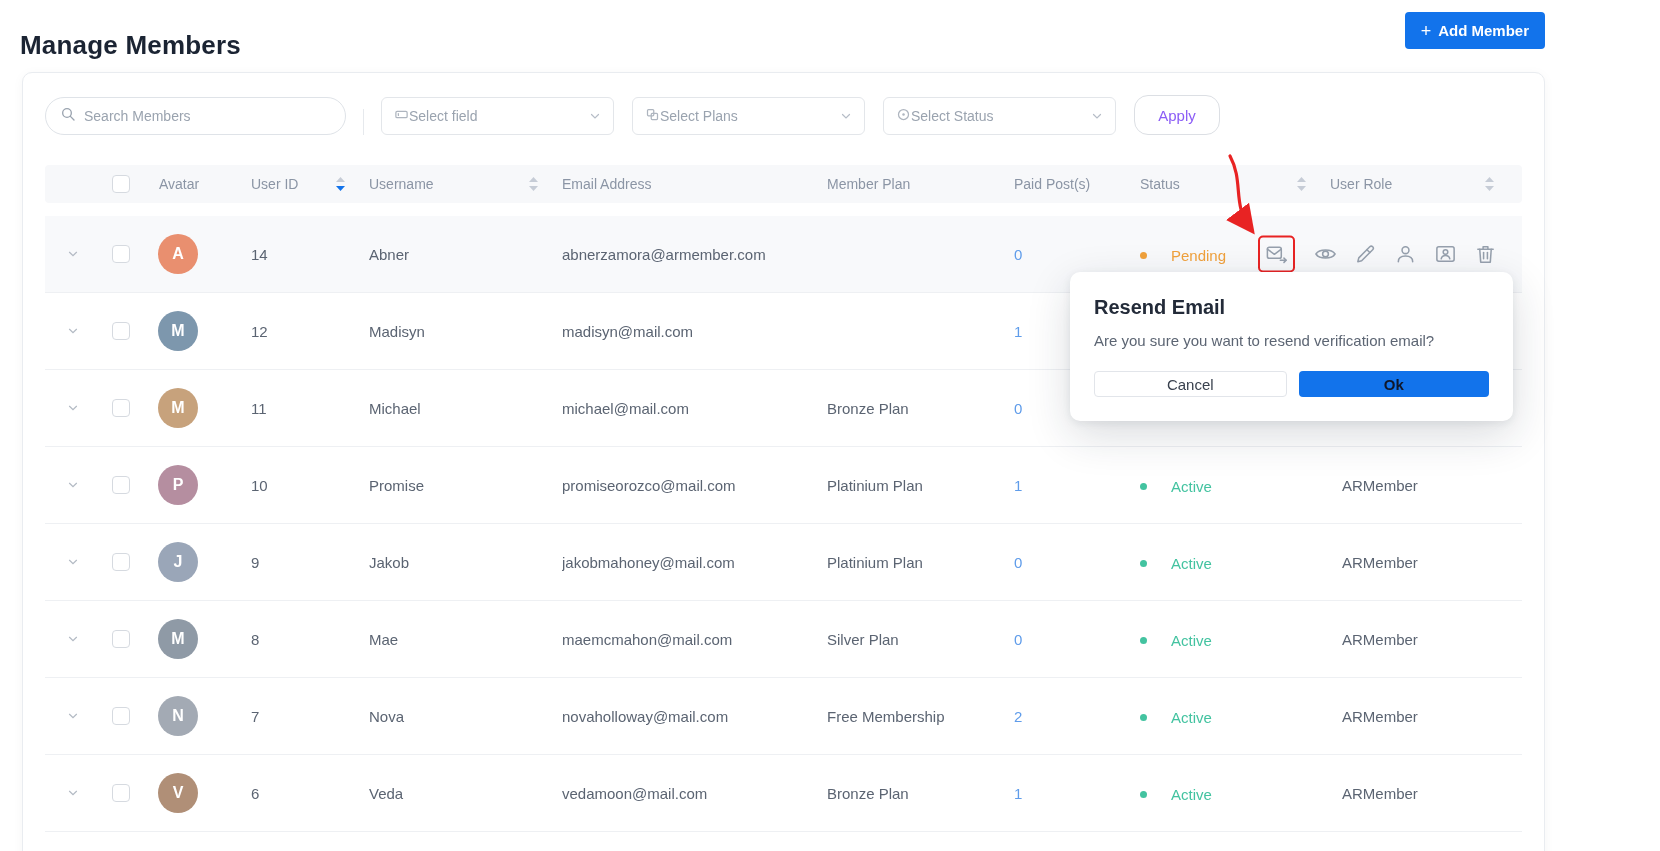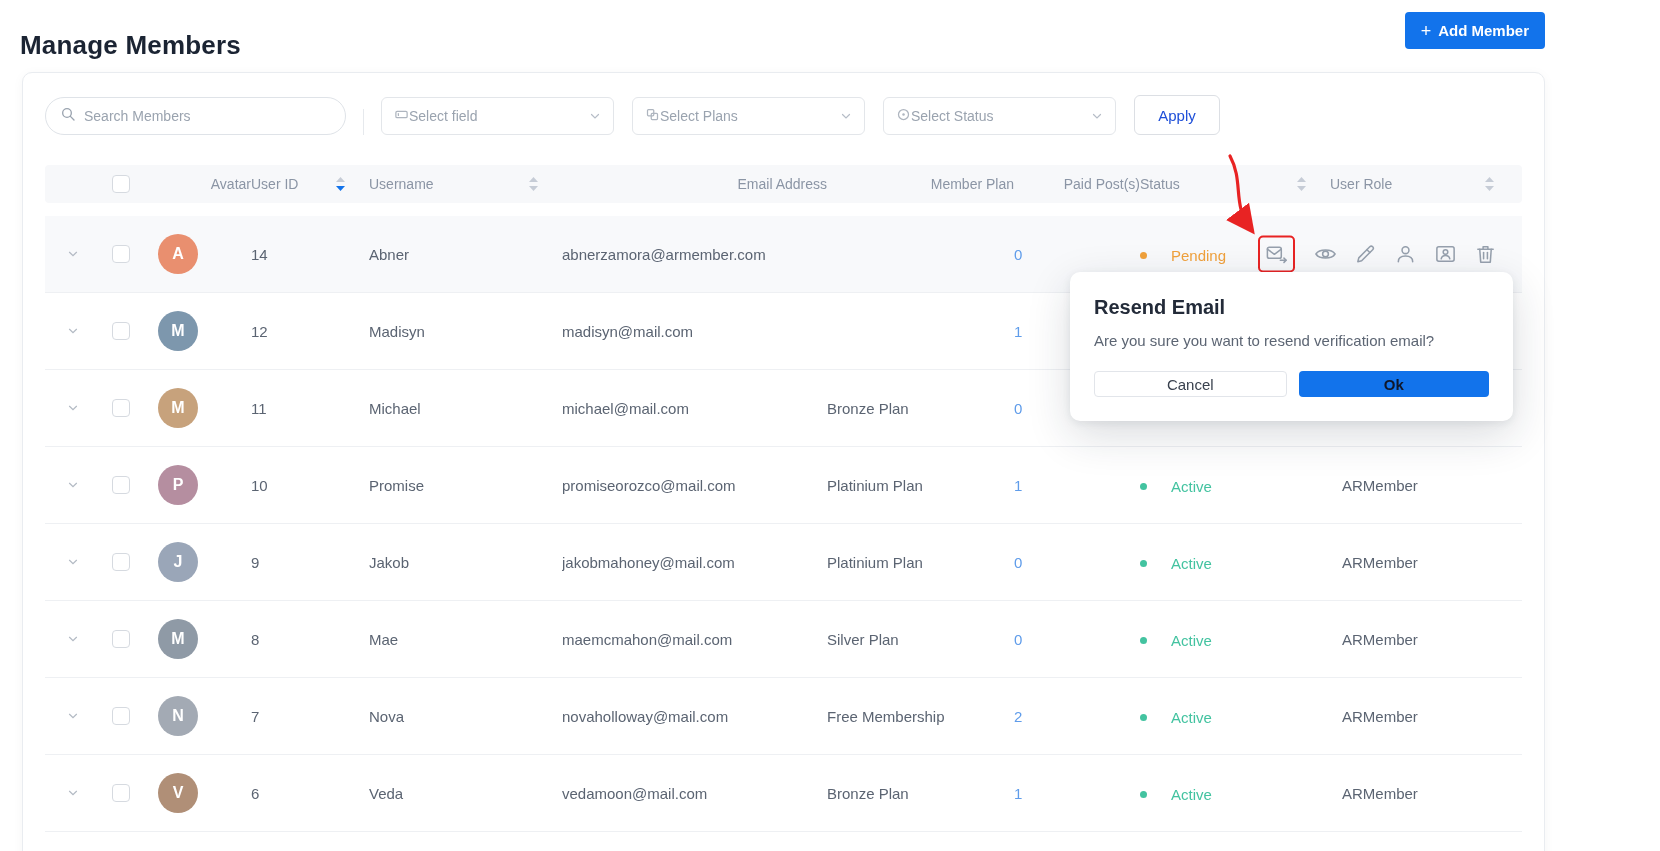--- a/index.html
+++ b/index.html
@@ -43,33 +43,33 @@
   }
   .search-box input::placeholder { color: #9aa3af; }
   .v-divider { width: 1px; height: 26px; background: #e6e9ed; margin: 0 17px; }
   .select {
     width: 233px; height: 38px; border: 1px solid #e3e6ea; border-radius: 6px;
     display: flex; align-items: center; gap: 0; padding: 0 12px;
     font-size: 14px; color: #9aa3af; background: #fff; cursor: pointer; margin-right: 18px;
   }
   .select .sel-caret { margin-left: auto; display: inline-flex; }
   .apply-btn {
-    width: 86px; height: 40px; border: 1px solid #dcdfe4; border-radius: 6px;
-    background: #fff; color: #1d4ed8; font-size: 15px; font-family: inherit; cursor: pointer;
+    width: 86px; height: 40px; border: 1px solid #dcdfe4; border-radius: 14px;
+    background: #fff; color: #8b5cf6; font-size: 15px; font-family: inherit; cursor: pointer;
   }
   
   .table { margin-top: 30px; }
   .grid-cols {
     display: grid;
     grid-template-columns: 56px 40px 110px 118px 193px 265px 187px 126px 190px 1fr;
     align-items: center;
   }
   .t-head {
     height: 38px; background: #f7f8fa; border-radius: 4px;
-    color: #8b95a5; font-size: 14px; font-weight: 500; text-align: right;
+    color: #8b95a5; font-size: 14px; font-weight: 500;
   }
   .t-body { margin-top: 13px; }
   .t-row {
     height: 77px; border-bottom: 1px solid #eef0f3;
     font-size: 15px; color: #5b6472; position: relative; background: #fff;
   }
   .t-row.hovered { background: #f8f9fb; }
   .cell { overflow: hidden; white-space: nowrap; }
   .center { display: flex; justify-content: center; align-items: center; }
   .pad-av { padding-left: 18px; }

